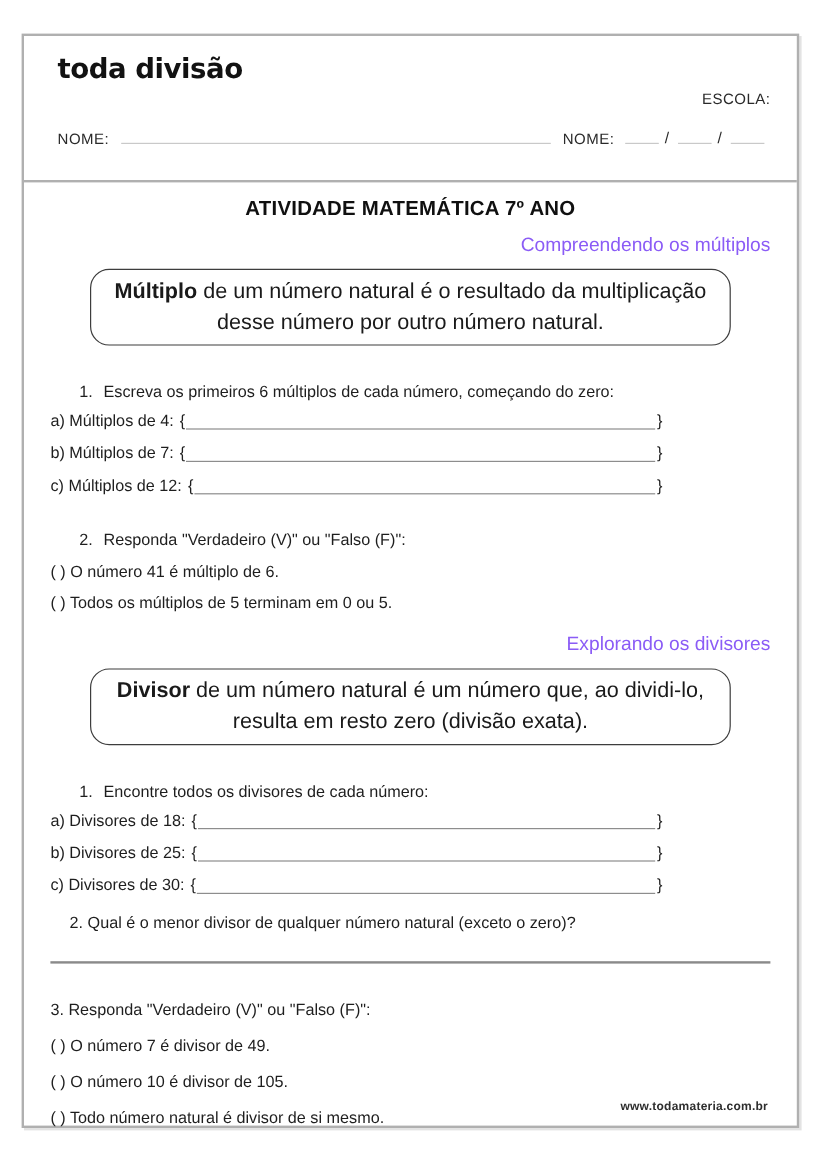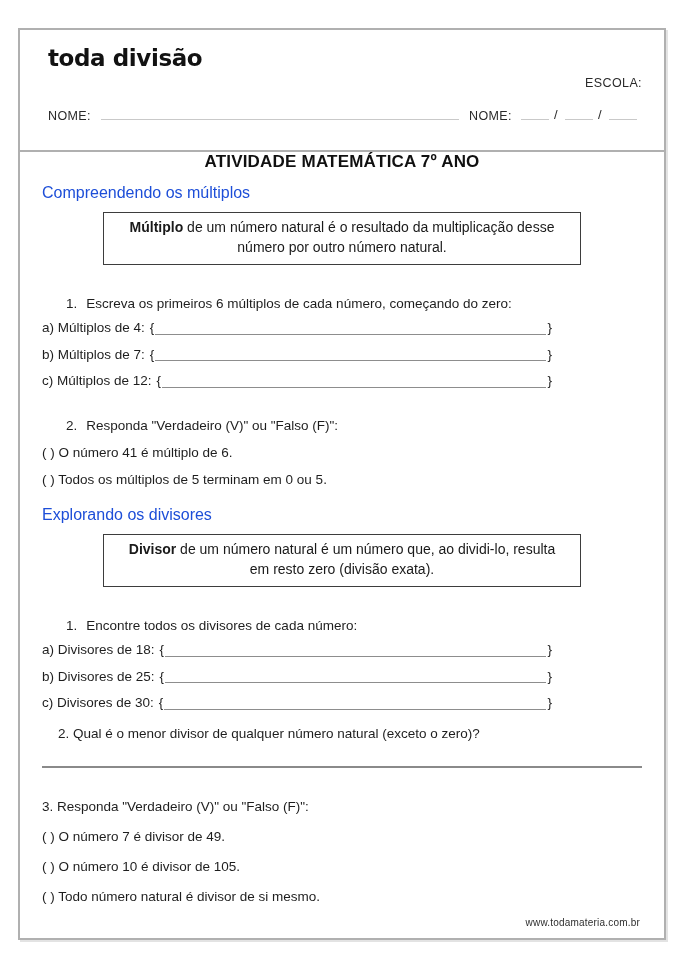--- a/index.html
+++ b/index.html
@@ -23,46 +23,46 @@
   .hrow { display:flex; align-items:flex-end; font-size:12.5px; letter-spacing:0.4px; color:#2a2a2a; }
   .hrow.school { margin-top:5px;flex-direction:column; }
   .hrow.name { margin-top:13px; }
   .hlabel { white-space:nowrap; }
   .hline { flex:1; border-bottom:1.5px solid #c9c9c9; margin:0 12px 3px 10px; }
   .hline.name-line { margin-right:10px; }
   .dlabel { white-space:nowrap; margin-right:2px; }
   .dblank { width:28px; border-bottom:1.5px solid #c9c9c9; margin:0 5px 3px 7px; }
   .slash { margin-bottom:1px; font-size:13px; }
 
-  .sheet-body { box-sizing:border-box; position:relative; padding:0 22px 0 22px; }
+  .sheet-body { box-sizing:border-box; position:relative; padding:12px 22px 0 22px; }
   .title { margin:0; text-align:center; font-size:17px; font-weight:bold; color:#101010; letter-spacing:0.2px; }
-  .sect { margin:12px 0 0; text-align:left; font-size:16px; font-weight:normal; color:#1d4ed8; }
+  .sect { margin:12px 0 0; text-align:right; font-size:16px; font-weight:normal; color:#8b5cf6; }
   .sect.divisors { margin-top:16px; }
   .defbox {
-    box-sizing:border-box; margin:10px auto 0; width:478px;
-    border:1.5px solid #3d3d3d; border-radius:0; padding:5px 16px 6px;
-    text-align:center; font-size:14px; line-height:1.42; color:#1a1a1a;
+    box-sizing:border-box; margin:10px auto 0; width:534px;
+    border:1.5px solid #3d3d3d; border-radius:16px; padding:5px 16px 6px;
+    text-align:center; font-size:18px; line-height:1.42; color:#1a1a1a;
   }
   .qheader { margin-top:30px; padding-left:24px; font-size:13.5px; line-height:1.4; }
   .qheader .qnum { margin-right:9px; }
   .qheader.sp { margin-top:26px; }
   .fill-row {
     display:flex; align-items:flex-end; font-size:13.5px; line-height:1.4;
     margin-top:8px; margin-right:90px;
   }
   .fill-row.first { margin-top:5px; }
   .fi-label { white-space:nowrap; margin-right:5px; }
   .blank { flex:1; border-bottom:1.5px solid #8d8d8d; margin:0 1px 3px 1px; }
   .tf { margin-top:8px; font-size:13.5px; line-height:1.4; }
   .q2line { margin-top:12px; padding-left:16px; font-size:13.5px; line-height:1.4; }
   .answer-line { margin-top:22px; border-bottom:2px solid #8a8a8a; height:0; }
   .q3 { margin-top:30px; font-size:13.5px; line-height:1.4; }
   .tf.wide { margin-top:11px; }
   .footer {
-    position:absolute; right:24px; bottom:10px; font-size:10px; font-weight:normal;
+    position:absolute; right:24px; bottom:10px; font-size:10px; font-weight:bold;
     color:#2e2e2e; letter-spacing:0.2px;
   }
 </style>
 </head>
 <body>
 
 <div class="canvas">
   <div class="sheet">
 
     <div class="sheet-header">

